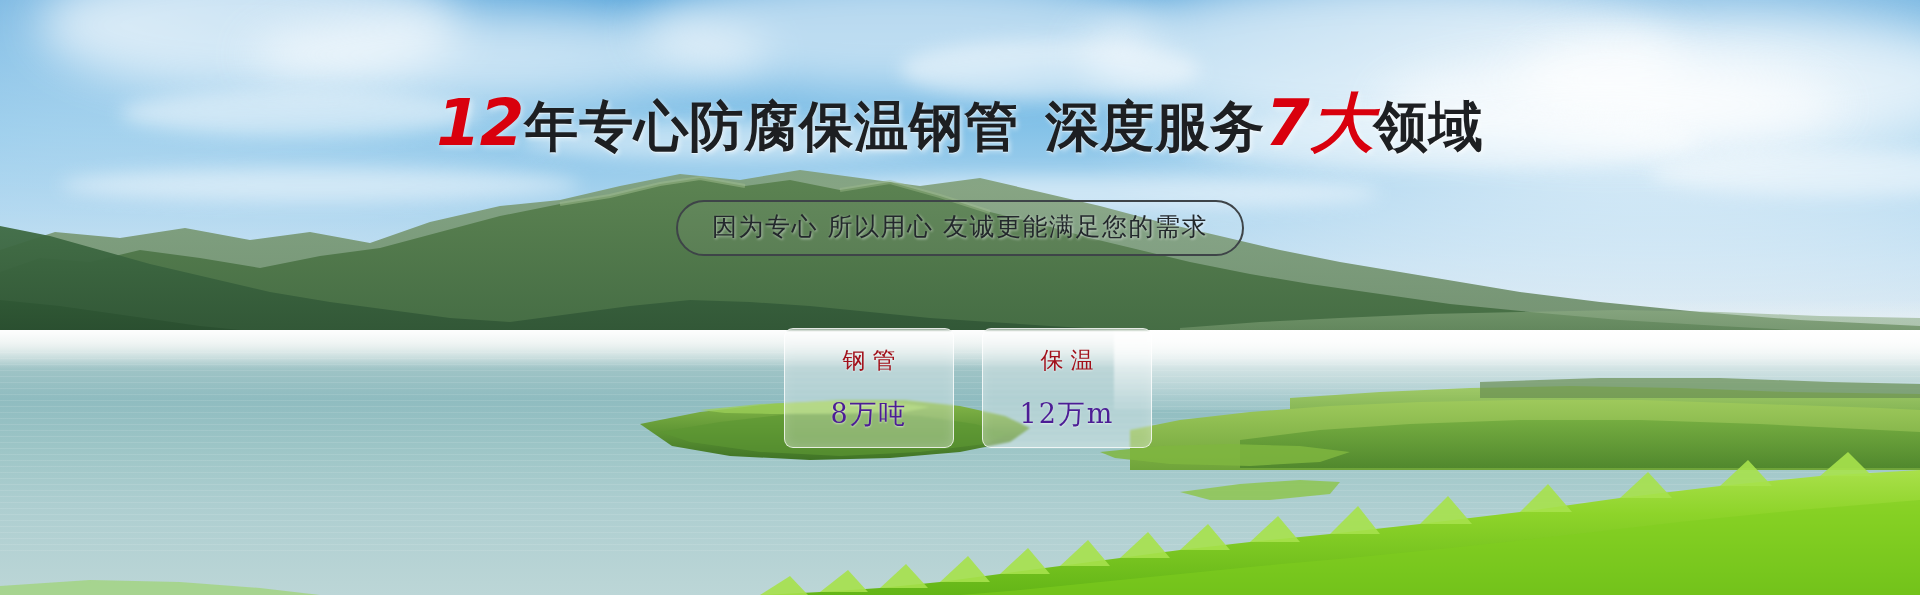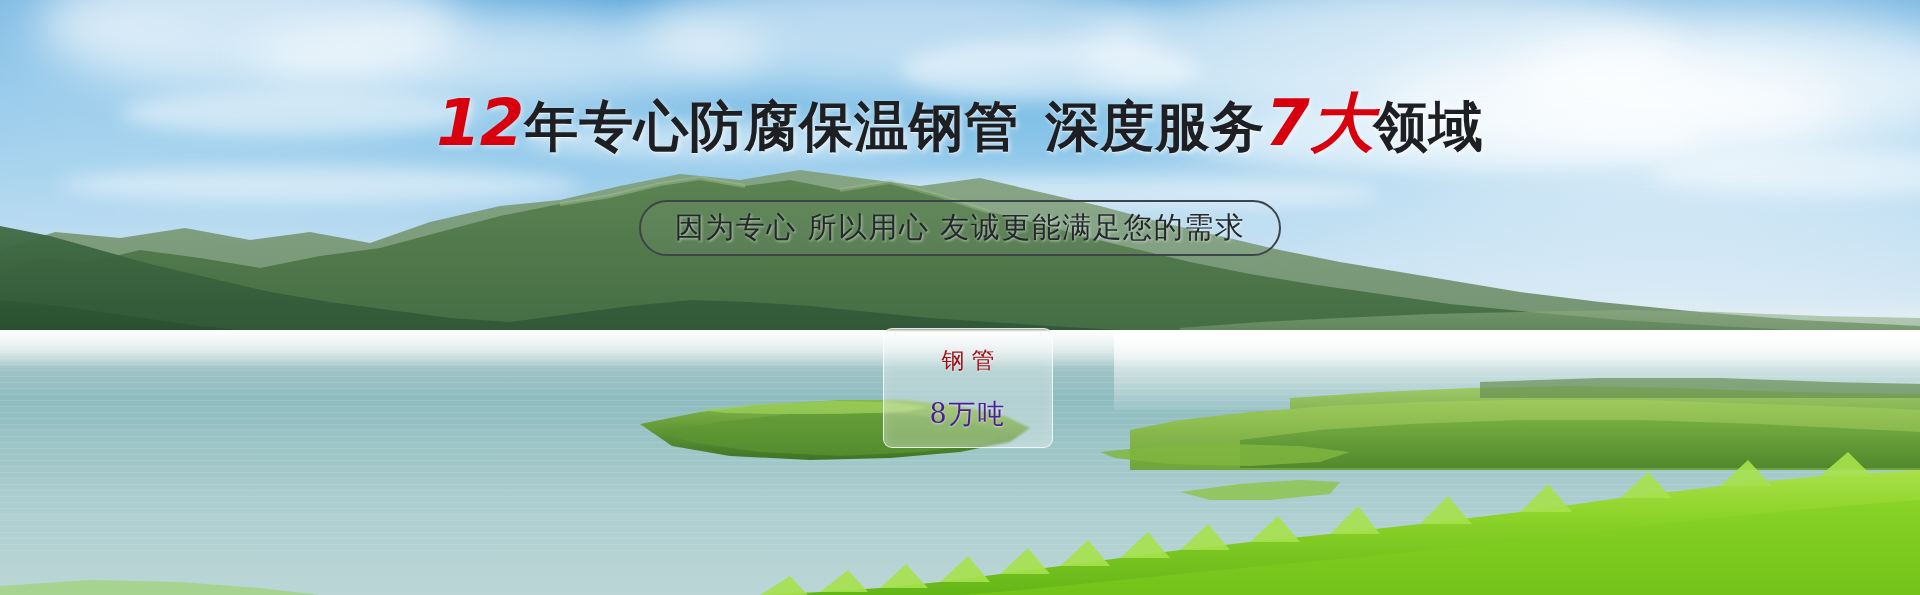--- a/index.html
+++ b/index.html
@@ -120,21 +120,21 @@
   .headline .gap{ display:inline-block;width:26px; }
 
   .tagline-wrap{
     position:absolute;top:200px;left:0;right:0;
     display:flex;justify-content:center;
   }
   .tagline{
     border:2px solid #3e4448;
     border-radius:34px;
     padding:8px 34px 10px;
-    font-size:29px;
+    font-size:25px;
     line-height:34px;
     color:#23282c;
     letter-spacing:1.5px;
     white-space:nowrap;
     font-family:"DejaVu Sans","Liberation Sans",sans-serif;
     background:rgba(255,255,255,.06);
     text-shadow:1px 1px 3px rgba(255,255,255,.6);
   }
 
   .stats{
@@ -335,16 +335,20 @@
 
     <div class="tagline-wrap">
       <div class="tagline">因为专心 所以用心  友诚更能满足您的需求</div>
     </div>
 
     <div class="stats">
       <div class="stat-card">
         <div class="stat-label">钢管</div>
         <div class="stat-value"><span>8万吨</span><sup></sup></div>
       </div>
+      <div class="stat-card">
+        <div class="stat-label">保温</div>
+        <div class="stat-value"><span>12万m</span><sup></sup></div>
+      </div>
     </div>
 
   </div>
 </div>
 
 </body></html>

